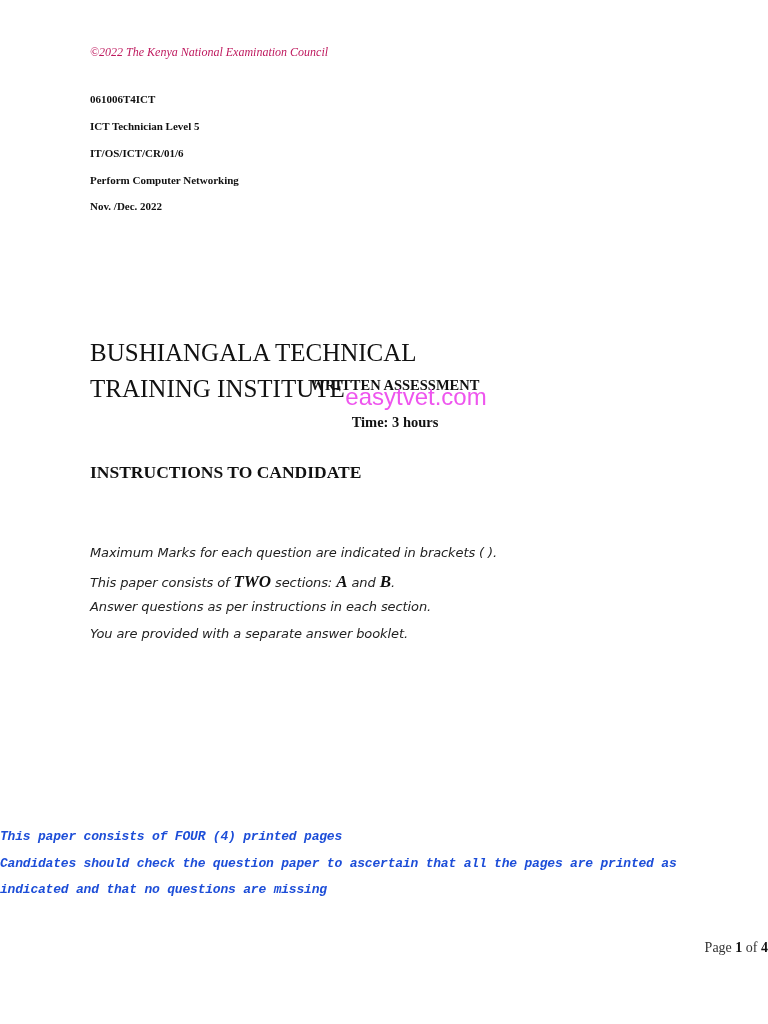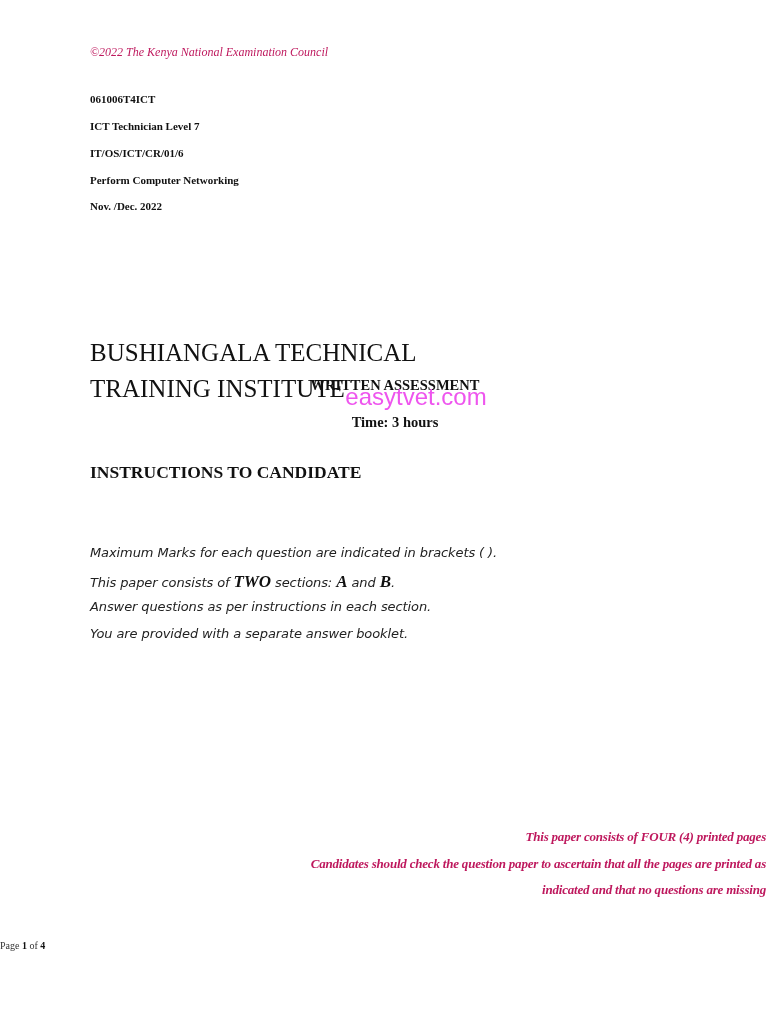--- a/index.html
+++ b/index.html
@@ -69,49 +69,49 @@
     .instruction b {
       font-family: "Liberation Serif", serif;
       font-size: 17px;
       font-weight: bold;
       font-style: italic;
       color: #111111;
       text-align: right;
     }
     .footer-note {
       left: 0; width: 766px;
-      text-align: right;
-      font-family: Liberation Serif, serif;
+      text-align: left;
+      font-family: Liberation Mono, monospace;
       font-size: 13px;
       font-style: italic;
       font-weight: bold;
-      color: #be185d;
+      color: #1d4ed8;
       white-space: nowrap;
       letter-spacing: -0.2px;
     }
     .page-number {
       left: 0; width: 768px;
-      text-align: left;
+      text-align: right;
       top: 940px;
-      font-size: 10px;
+      font-size: 14px;
       color: #333333;
       white-space: nowrap;
     }
     .page-number b { color: #111111; }
   </style>
 </head>
 <body>
 
 <div>
 
   <div class="abs copyright">©2022 The Kenya National Examination Council</div>
 
   <div>
     <div class="abs meta-line" style="top:93px;">061006T4ICT</div>
-    <div class="abs meta-line" style="top:120px;">ICT Technician Level 7</div>
+    <div class="abs meta-line" style="top:120px;">ICT Technician Level 5</div>
     <div class="abs meta-line" style="top:147px;">IT/OS/ICT/CR/01/6</div>
     <div class="abs meta-line" style="top:174px;">Perform Computer Networking</div>
     <div class="abs meta-line" style="top:200px;">Nov. /Dec. 2022</div>
   </div>
 
   <div>
     <div class="abs institution" style="top:295px;">BUSHIANGALA TECHNICAL</div>
     <div class="abs institution" style="top:331px;">TRAINING INSTITUTE</div>
   </div>
 

